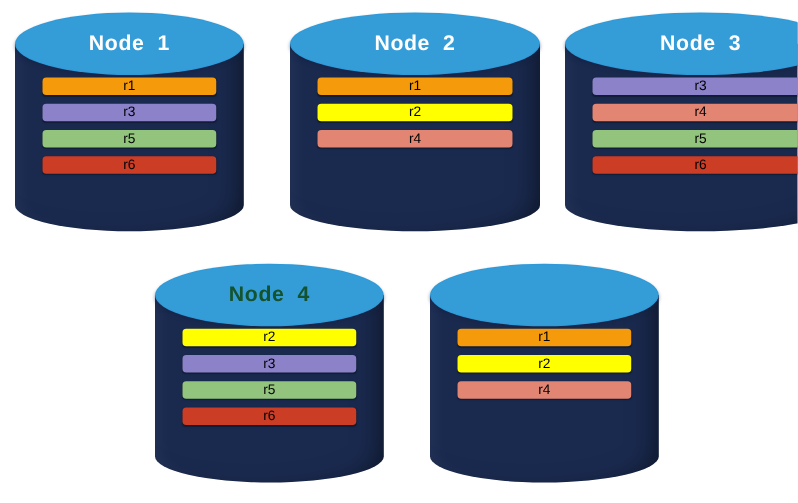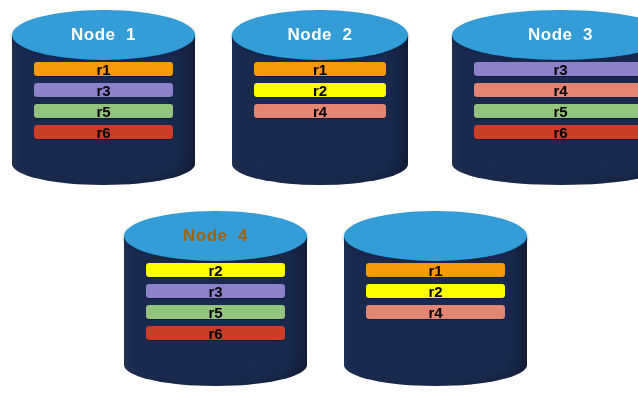--- a/index.html
+++ b/index.html
@@ -90,43 +90,43 @@
     gap: 7px;
   }
 
   .bar {
     height: 14px;
     border-radius: 3px;
     display: flex;
     align-items: center;
     justify-content: center;
     color: #000000;
-    font-size: 15px;
-    font-weight: bold;
+    font-size: 11px;
+    font-weight: normal;
     line-height: 1;
     box-shadow: 0 1px 1px rgba(0,0,0,0.35);
   }
 </style>
 </head>
 <body>
 
 <div id="diagram">
     <div class="node" style="left: 12px; top: 10px; width: 183px; height: 175px;">
       <div class="cyl-body" style="background: rgb(26, 42, 79);"></div>
       <div class="cyl-top"></div>
       <div class="cyl-top-rim" style="background: rgb(52, 157, 216);"></div>
       <div class="node-title" style="color: rgb(255, 255, 255);">Node  1</div>
       <div class="bars">
         <div class="bar" style="background: rgb(245, 155, 11); color: rgb(0, 0, 0);">r1</div>
         <div class="bar" style="background: rgb(139, 130, 201); color: rgb(0, 0, 0);">r3</div>
         <div class="bar" style="background: rgb(147, 196, 125); color: rgb(0, 0, 0);">r5</div>
         <div class="bar" style="background: rgb(204, 61, 38); color: rgb(0, 0, 0);">r6</div>
       </div>
     </div>
-    <div class="node" style="left: 232px; top: 10px; width: 176px; height: 175px;">
+    <div class="node" style="left: 232px; top: 10px; width: 200px; height: 175px;">
       <div class="cyl-body" style="background: rgb(26, 42, 79);"></div>
       <div class="cyl-top"></div>
       <div class="cyl-top-rim" style="background: rgb(52, 157, 216);"></div>
       <div class="node-title" style="color: rgb(255, 255, 255);">Node  2</div>
       <div class="bars">
         <div class="bar" style="background: rgb(245, 155, 11); color: rgb(0, 0, 0);">r1</div>
         <div class="bar" style="background: rgb(255, 255, 0); color: rgb(0, 0, 0);">r2</div>
         <div class="bar" style="background: rgb(226, 133, 115); color: rgb(0, 0, 0);">r4</div>
       </div>
     </div>
@@ -139,21 +139,21 @@
         <div class="bar" style="background: rgb(139, 130, 201); color: rgb(0, 0, 0);">r3</div>
         <div class="bar" style="background: rgb(226, 133, 115); color: rgb(0, 0, 0);">r4</div>
         <div class="bar" style="background: rgb(147, 196, 125); color: rgb(0, 0, 0);">r5</div>
         <div class="bar" style="background: rgb(204, 61, 38); color: rgb(0, 0, 0);">r6</div>
       </div>
     </div>
     <div class="node" style="left: 124px; top: 211px; width: 183px; height: 175px;">
       <div class="cyl-body" style="background: rgb(26, 42, 79);"></div>
       <div class="cyl-top"></div>
       <div class="cyl-top-rim" style="background: rgb(52, 157, 216);"></div>
-      <div class="node-title" style="color: #a16207;">Node  4</div>
+      <div class="node-title" style="color: #14532d;">Node  4</div>
       <div class="bars">
         <div class="bar" style="background: rgb(255, 255, 0); color: rgb(0, 0, 0);">r2</div>
         <div class="bar" style="background: rgb(139, 130, 201); color: rgb(0, 0, 0);">r3</div>
         <div class="bar" style="background: rgb(147, 196, 125); color: rgb(0, 0, 0);">r5</div>
         <div class="bar" style="background: rgb(204, 61, 38); color: rgb(0, 0, 0);">r6</div>
       </div>
     </div>
     <div class="node" style="left: 344px; top: 211px; width: 183px; height: 175px;">
       <div class="cyl-body" style="background: rgb(26, 42, 79);"></div>
       <div class="cyl-top"></div>

